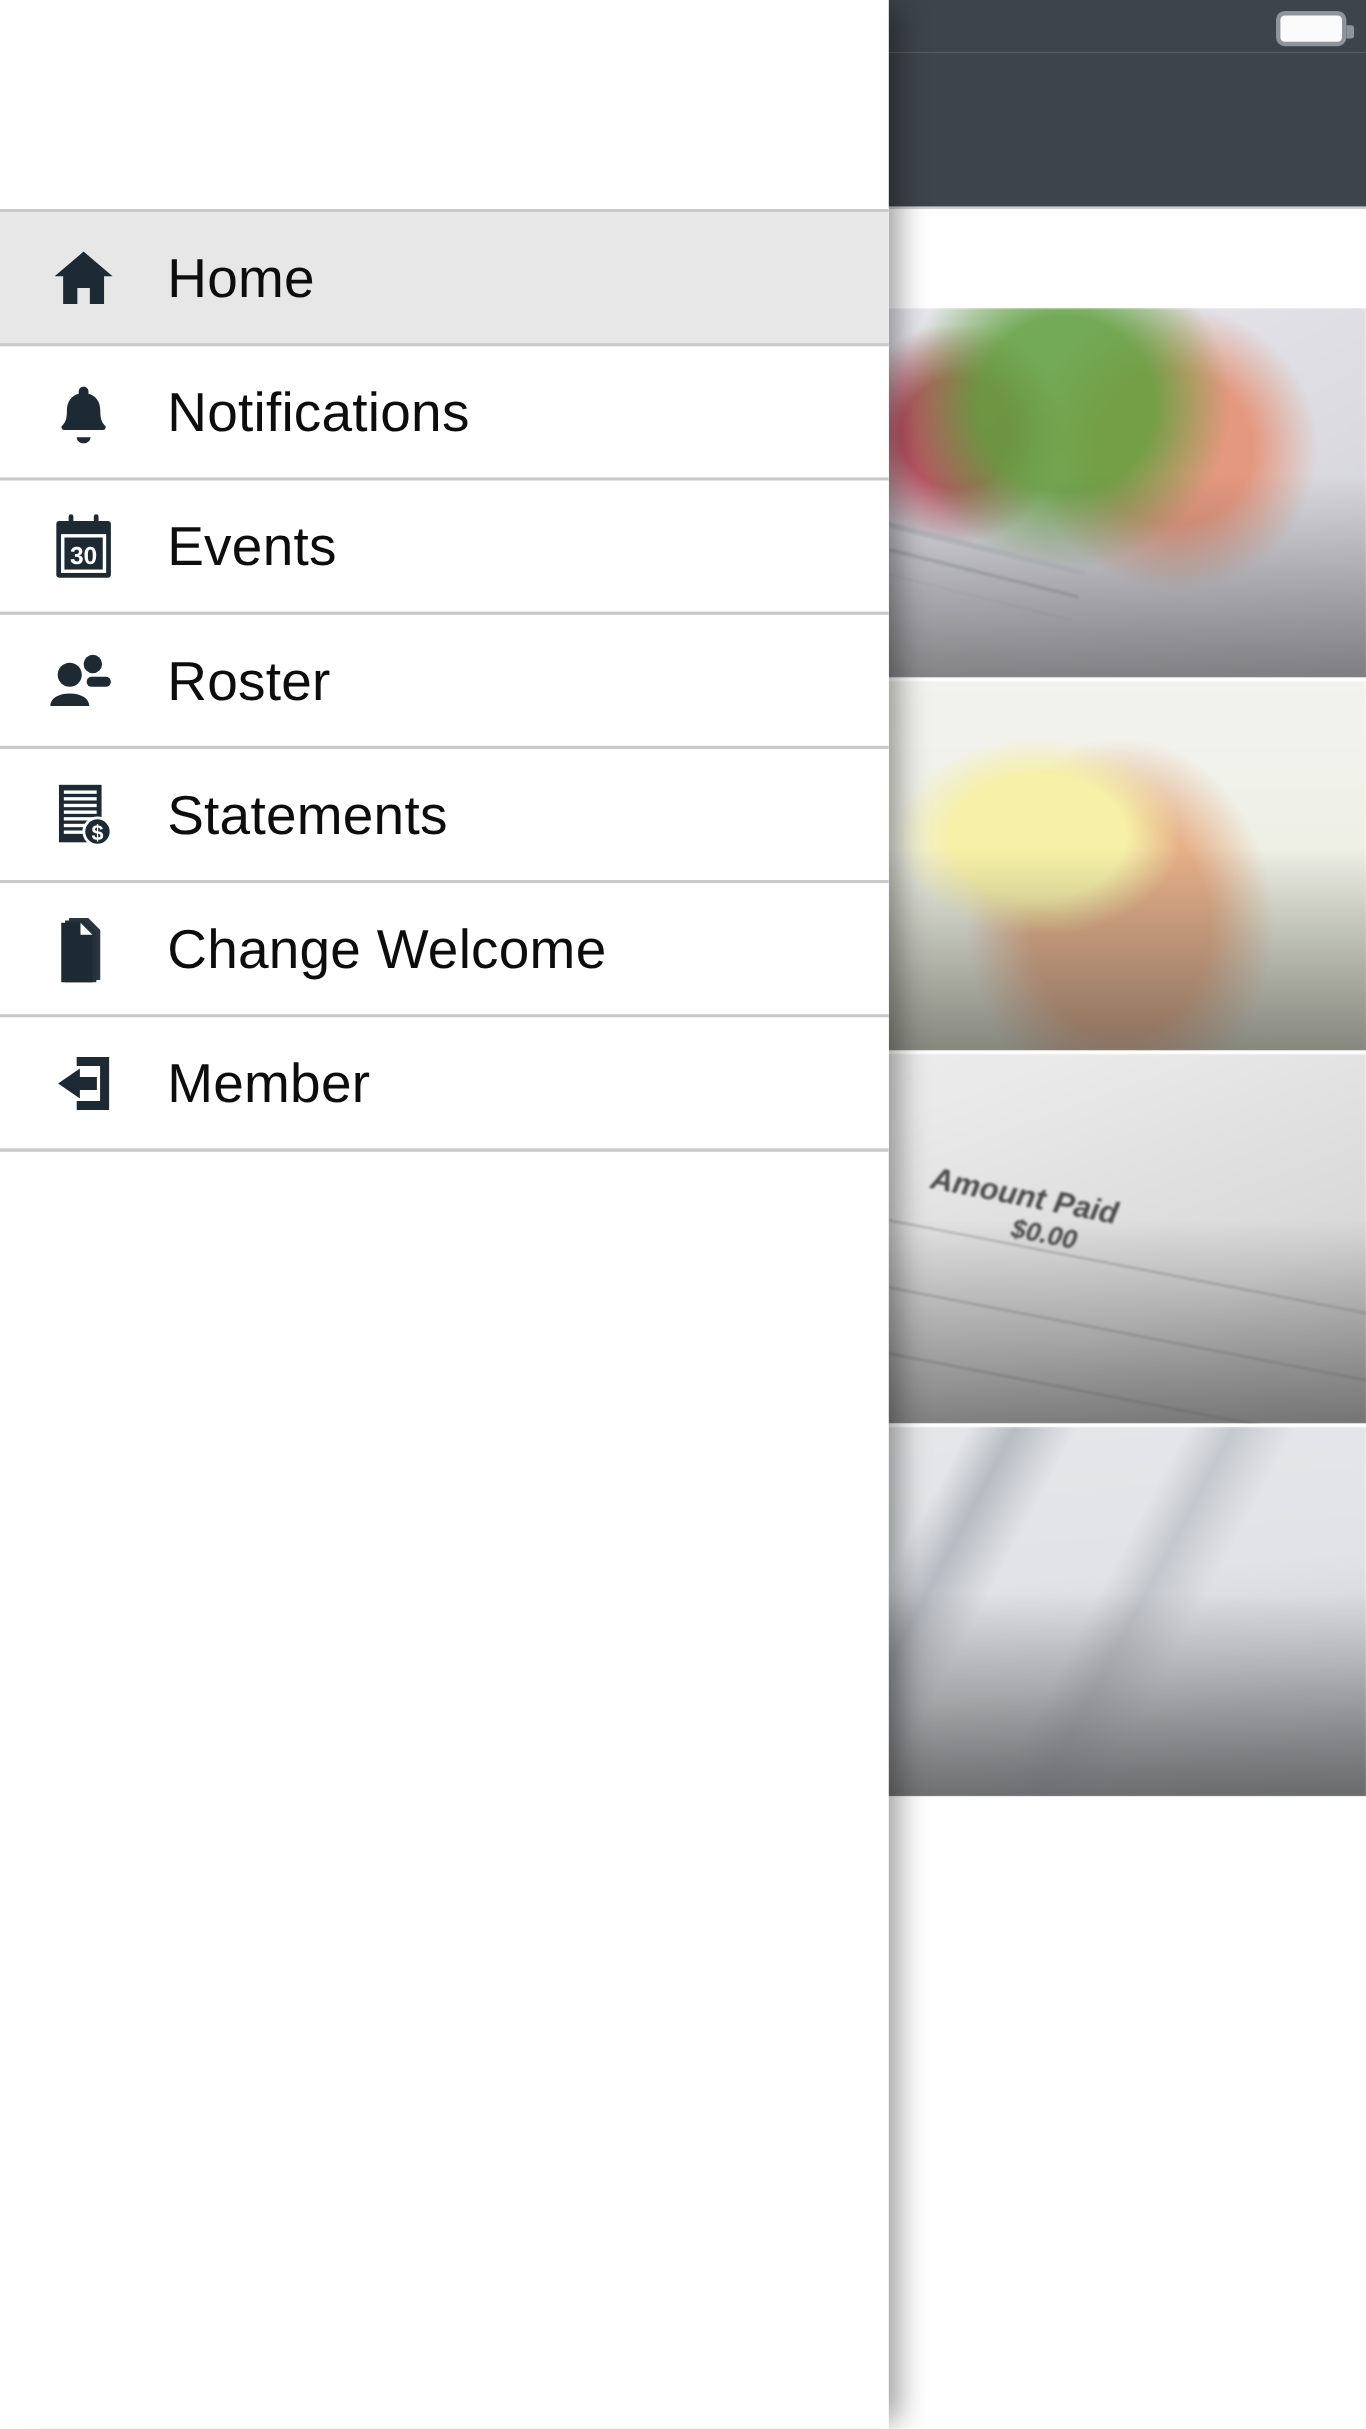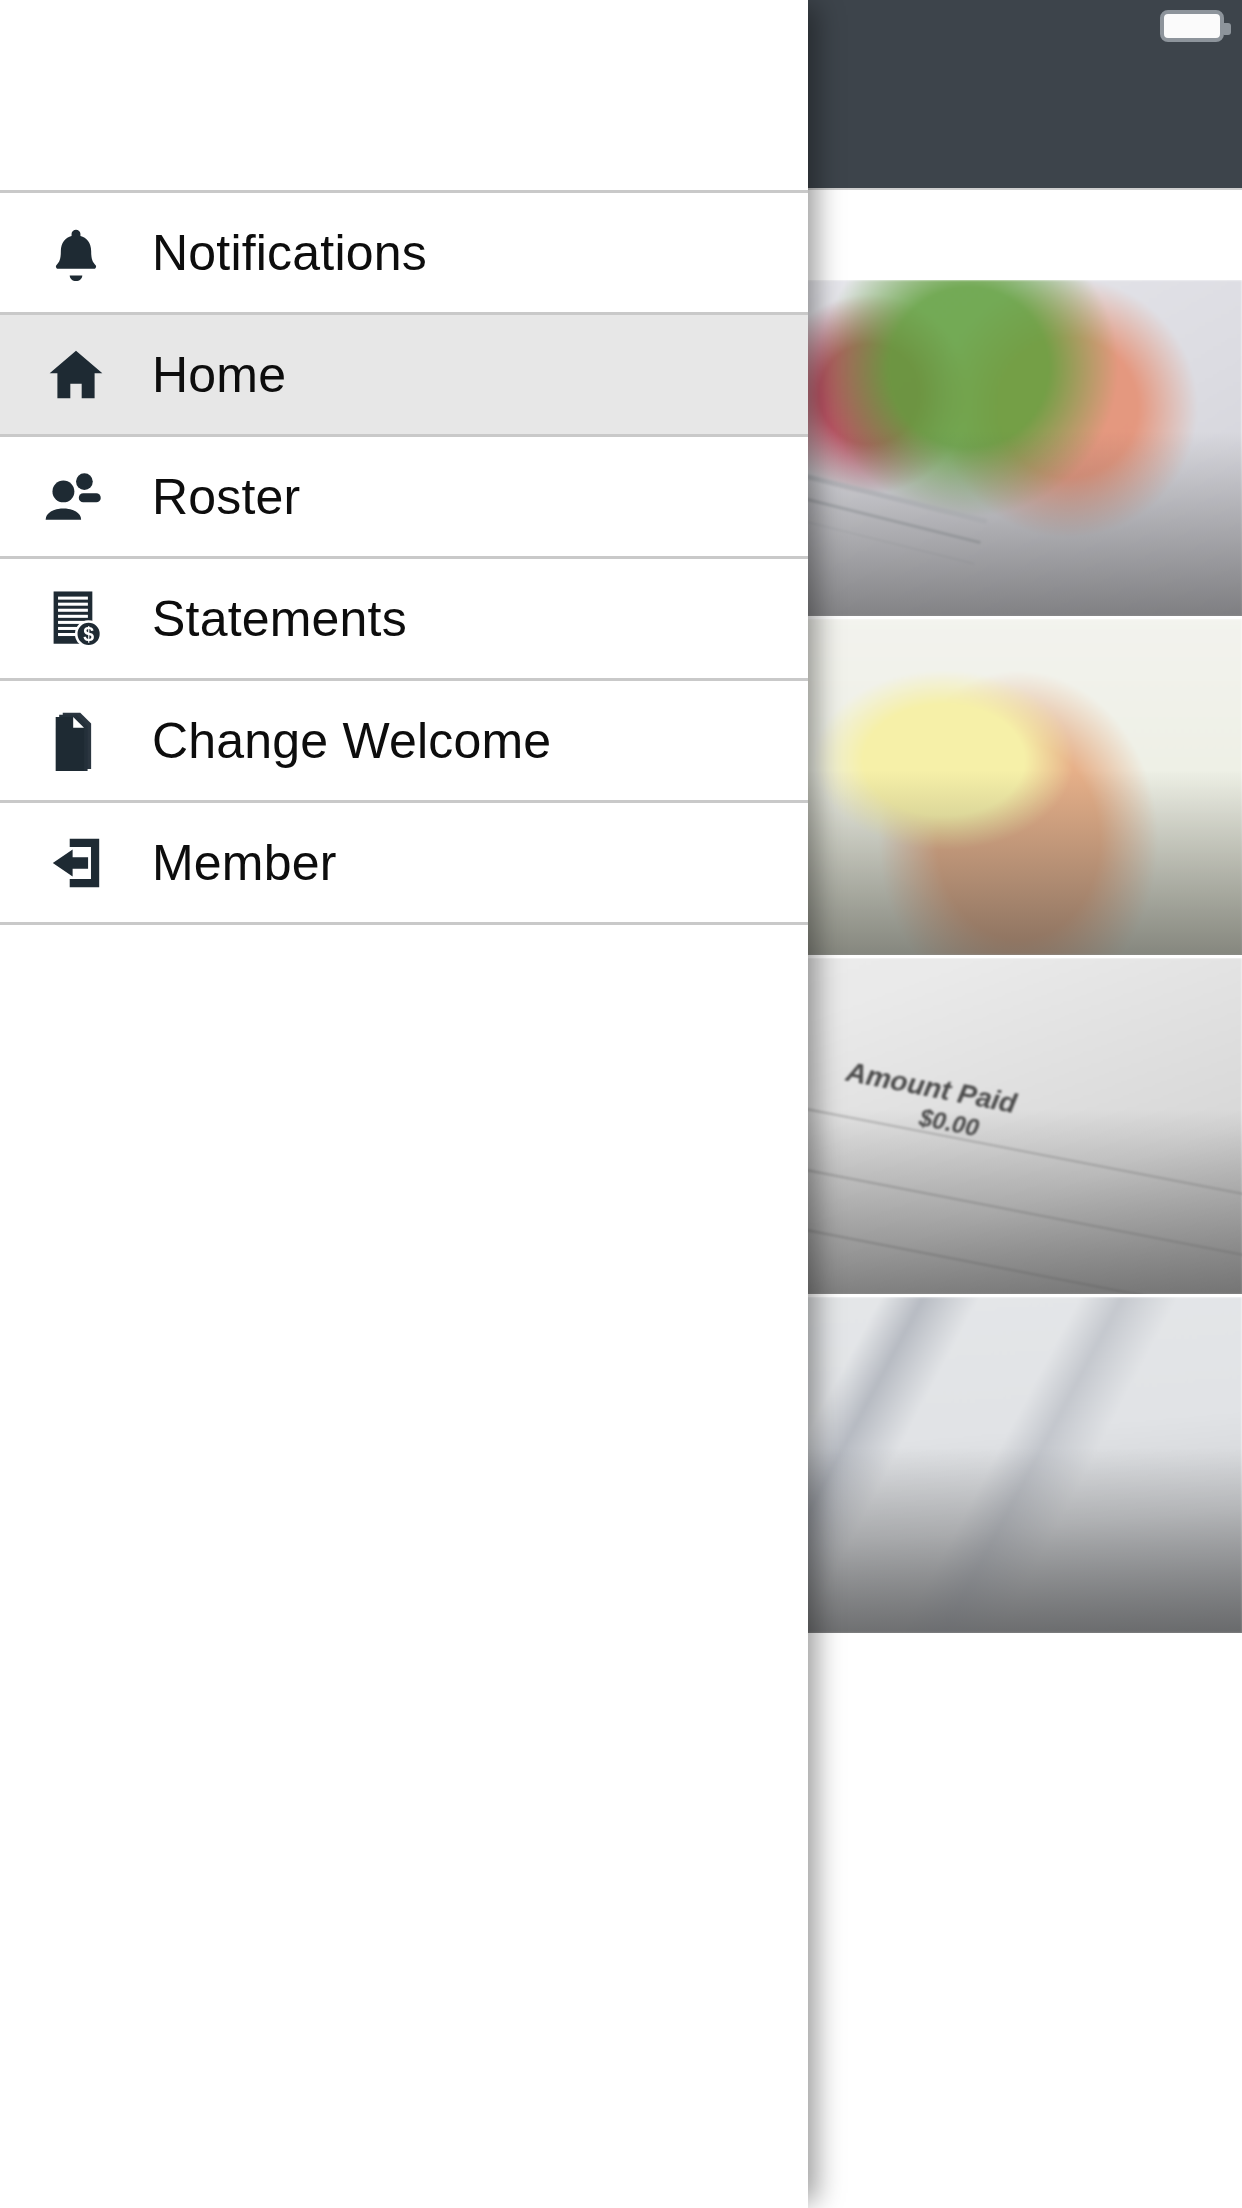--- a/index.html
+++ b/index.html
@@ -333,41 +333,54 @@
       <div class="tile-label">CHANGE PA</div>
     </div>
 
   </div>
 </div>
 
 <div id="drawer">
   <div class="drawer-spacer"></div>
   <ul class="menu-list">
 
+    <li class="menu-item active">
+      <span class="menu-icon">
+        <svg width="62" height="62" viewBox="0 0 24 24" fill="#1e2a33">
+          <path d="M12 2.6 1.8 11.3h3.0V21h5.0v-5.6h4.4V21h5.0v-9.7h3.0z"></path>
+        </svg>
+      </span>
+      <span class="menu-label">Home</span>
+    </li>
+
     <li class="menu-item">
       <span class="menu-icon">
         <svg width="56" height="62" viewBox="0 0 24 26" fill="#1e2a33">
           <path d="M12 25c1.5 0 2.7-1.1 2.7-2.4H9.3C9.3 23.9 10.5 25 12 25z"></path>
           <path d="M20.4 18.2c-1.1-1.2-1.9-2.1-1.9-6 0-3.6-2-5.9-4.6-6.5v-.9c0-1-.9-1.8-1.9-1.8s-1.9.8-1.9 1.8v.9C7.5 6.3 5.5 8.6 5.5 12.2c0 3.9-.8 4.8-1.9 6-.5.5-.1 1.6.8 1.6h15.2c.9 0 1.3-1.1.8-1.6z"></path>
         </svg>
       </span>
       <span class="menu-label">Notifications</span>
     </li>
 
-    <li class="menu-item active">
-      <span class="menu-icon">
-        <svg width="62" height="62" viewBox="0 0 24 24" fill="#1e2a33">
-          <path d="M12 2.6 1.8 11.3h3.0V21h5.0v-5.6h4.4V21h5.0v-9.7h3.0z"></path>
-        </svg>
-      </span>
-      <span class="menu-label">Home</span>
-    </li>
-
-
-
+
+
+    <li class="menu-item">
+      <span class="menu-icon">
+        <svg width="58" height="62" viewBox="0 0 24 26" fill="none">
+          <rect x="6.3" y="0.6" width="1.8" height="5" rx="0.9" fill="#1e2a33"></rect>
+          <rect x="15.9" y="0.6" width="1.8" height="5" rx="0.9" fill="#1e2a33"></rect>
+          <rect x="1.6" y="3.2" width="20.8" height="21.6" rx="1.2" fill="#1e2a33"></rect>
+          <rect x="3.4" y="8.2" width="17.2" height="14.8" fill="#ffffff"></rect>
+          <rect x="4.7" y="9.5" width="14.6" height="12.2" fill="#1e2a33"></rect>
+          <text x="12" y="19.6" font-family="Liberation Sans, sans-serif" font-size="9.4" font-weight="bold" fill="#ffffff" text-anchor="middle">30</text>
+        </svg>
+      </span>
+      <span class="menu-label">Events</span>
+    </li>
 
     <li class="menu-item">
       <span class="menu-icon">
         <svg width="66" height="56" viewBox="0 0 28 24" fill="#1e2a33">
           <circle cx="17.6" cy="5.4" r="3.6"></circle>
           <rect x="15.2" y="10.4" width="9.4" height="3.9" rx="1.9"></rect>
           <circle cx="8.6" cy="9.6" r="4.7"></circle>
           <path d="M1.0 21.8c0-3.1 3.4-4.9 7.6-4.9s7.6 1.8 7.6 4.9z"></path>
         </svg>
       </span>

